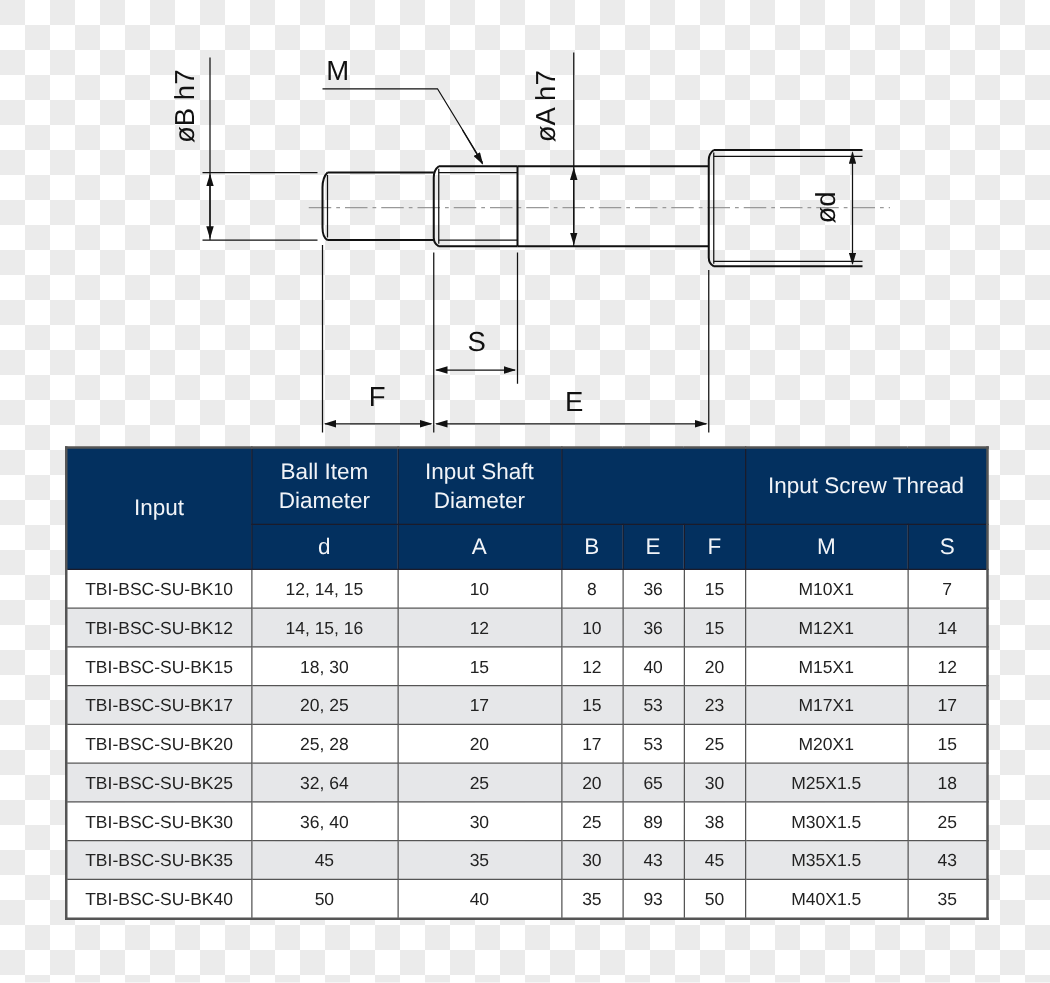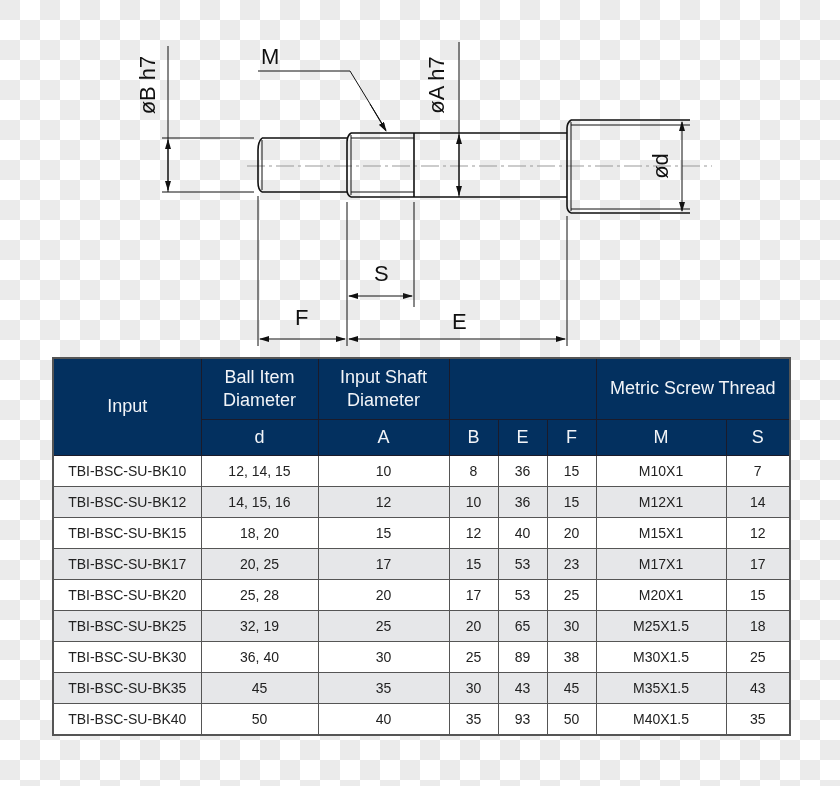--- a/index.html
+++ b/index.html
@@ -115,21 +115,21 @@
       <col style="width:49px">
     <col style="width:130px">
       <col style="width:64px">
   </colgroup>
   <thead>
     <tr class="h1">
       <th rowspan="2">Input</th>
       <th>Ball Item Diameter</th>
       <th>Input Shaft Diameter</th>
       <th colspan="3"></th>
-      <th colspan="2">Metric Screw Thread</th>
+      <th colspan="2">Input Screw Thread</th>
     </tr>
     <tr class="h2">
       <th>d</th>
       <th>A</th>
       <th>B</th>
       <th>E</th>
       <th>F</th>
       <th>M</th>
       <th>S</th>
     </tr>
@@ -150,21 +150,21 @@
         <td>14, 15, 16</td>
         <td>12</td>
         <td>10</td>
         <td>36</td>
         <td>15</td>
         <td>M12X1</td>
         <td>14</td>
       </tr>
       <tr class="row">
         <td>TBI-BSC-SU-BK15</td>
-        <td>18, 20</td>
+        <td>18, 30</td>
         <td>15</td>
         <td>12</td>
         <td>40</td>
         <td>20</td>
         <td>M15X1</td>
         <td>12</td>
       </tr>
       <tr class="row">
         <td>TBI-BSC-SU-BK17</td>
         <td>20, 25</td>
@@ -180,21 +180,21 @@
         <td>25, 28</td>
         <td>20</td>
         <td>17</td>
         <td>53</td>
         <td>25</td>
         <td>M20X1</td>
         <td>15</td>
       </tr>
       <tr class="row">
         <td>TBI-BSC-SU-BK25</td>
-        <td>32, 19</td>
+        <td>32, 64</td>
         <td>25</td>
         <td>20</td>
         <td>65</td>
         <td>30</td>
         <td>M25X1.5</td>
         <td>18</td>
       </tr>
       <tr class="row">
         <td>TBI-BSC-SU-BK30</td>
         <td>36, 40</td>

